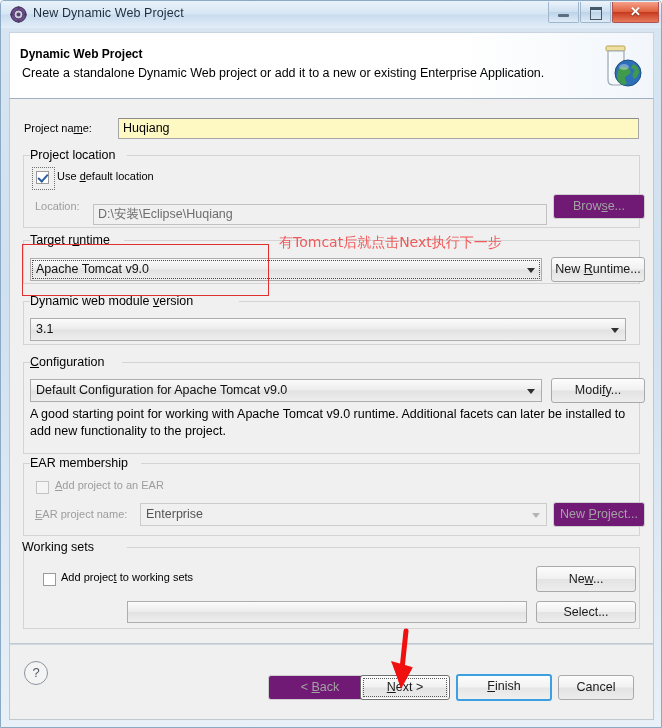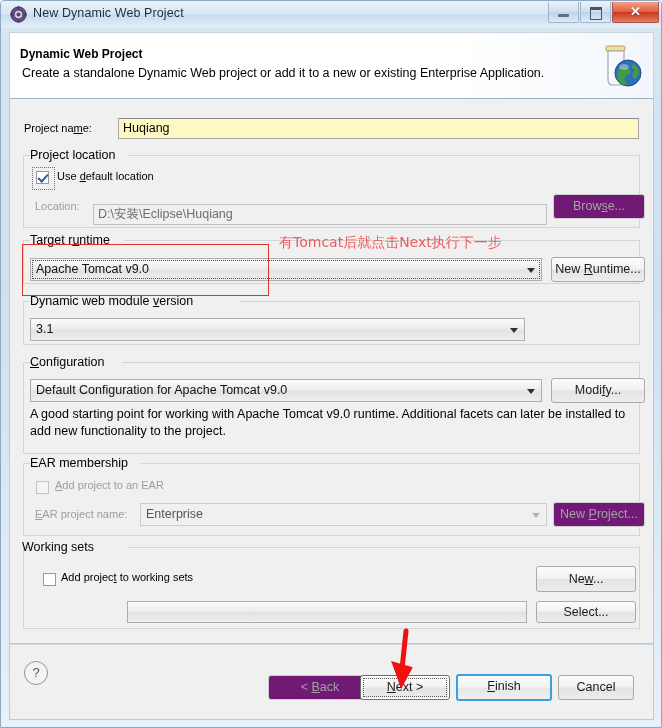--- a/index.html
+++ b/index.html
@@ -408,21 +408,21 @@
       <span>New </span><span class="u">R</span><span>untime...</span>
     </div>
 
     <div class="group" style="left:13px; top:202px; width:617px; height:44px;">
       <div class="gtop-l" style="left:0; width:6px;"></div>
       <div class="gtop-r" style="left:215px; right:0;"></div>
     </div>
     <div class="group-title" style="left:20px; top:195px;">
       <span>Dynamic web module </span><span class="u">v</span><span>ersion</span>
     </div>
-    <div class="combo" style="left:20px; top:219px; width:495px;">
+    <div class="combo" style="left:20px; top:219px; width:596px;">
       <span>3.1</span>
       <span class="arrow"></span>
     </div>
 
     <div class="group" style="left:13px; top:263px; width:617px; height:92px;">
       <div class="gtop-l" style="left:0; width:6px;"></div>
       <div class="gtop-r" style="left:98px; right:0;"></div>
     </div>
     <div class="group-title" style="left:20px; top:256px;">
       <span class="u">C</span><span>onfiguration</span>

